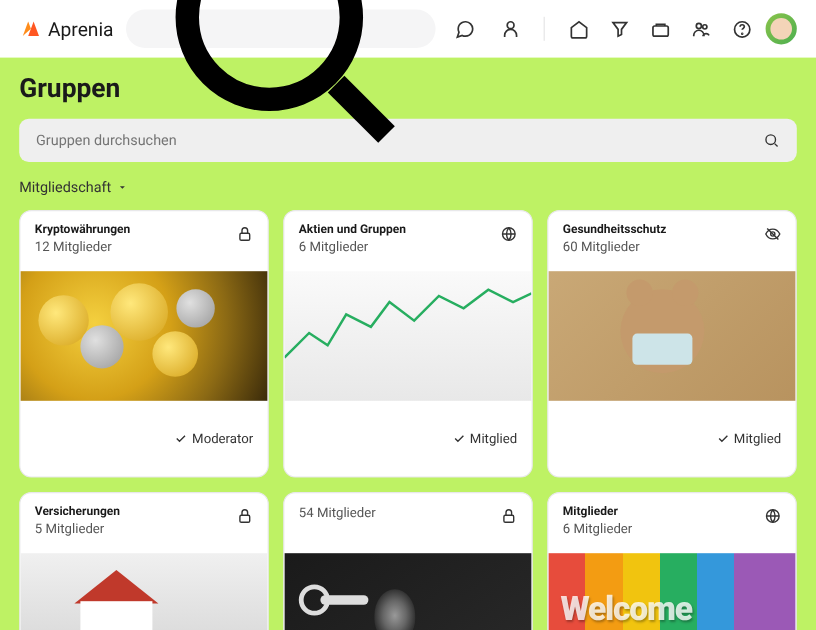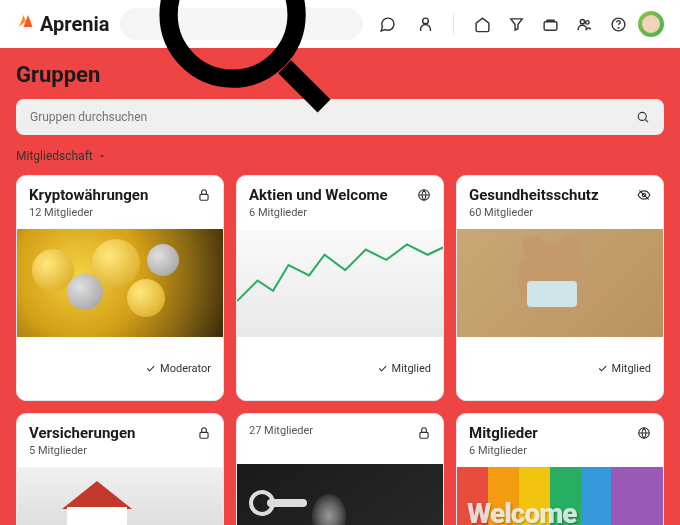--- a/index.html
+++ b/index.html
@@ -1,37 +1,37 @@
 <!DOCTYPE html>
 <html><head>
 <meta charset="utf-8">
 <style>
 *{margin:0;padding:0;box-sizing:border-box;font-family:-apple-system,BlinkMacSystemFont,"Segoe UI",Roboto,sans-serif}
 body{background:#fff;width:680px;height:525px;overflow:hidden}
 .topbar{display:flex;align-items:center;padding:8px 16px;gap:10px;background:#fff}
-.logo{display:flex;gap:6px;font-weight:700;font-size:20px;color:#1a1a1a}
+.logo{display:flex;gap:6px;font-weight:400;font-size:16px;color:#1a1a1a}
 .logo-mark{width:18px;height:18px}
 .search-pill{flex:1;background:#f5f5f6;border-radius:20px;height:32px;display:flex;align-items:center;justify-content:flex-end;padding:0 12px}
 .icon-btn{width:28px;height:28px;display:flex;align-items:center;justify-content:center;color:#333;cursor:pointer}
 .icon-btn svg{width:17px;height:17px}
 .nav-icons{display:flex;gap:6px;align-items:center}
 .divider{width:1px;height:20px;background:#e5e5e7;margin:0 4px}
 .avatar{width:26px;height:26px;border-radius:50%;background:linear-gradient(135deg,#8bc34a,#4caf50);display:flex;align-items:center;justify-content:center;overflow:hidden}
 .avatar-inner{width:18px;height:18px;border-radius:50%;background:#f4d4b8}
-.content{background:#ef4444;padding:14px 16px 0;height:calc(100% - 48px);overflow:hidden}
+.content{background:#bef264;padding:14px 16px 0;height:calc(100% - 48px);overflow:hidden}
 .page-title{font-size:22px;font-weight:700;color:#1a1a1a;margin-bottom:12px}
 .search-groups{background:#efefef;border-radius:8px;height:36px;display:flex;align-items:center;padding:0 14px;justify-content:space-between;margin-bottom:14px}
 .search-groups input{border:none;background:transparent;font-size:12px;color:#888;width:100%;outline:none}
 .search-groups svg{width:14px;height:14px;color:#333}
 .filter{display:flex;align-items:center;gap:4px;font-size:12px;color:#333;margin-bottom:12px;cursor:pointer}
 .filter svg{width:10px;height:10px}
 .grid{display:grid;grid-template-columns:repeat(3,1fr);gap:12px}
 .card{background:#fff;border:1px solid #e8e8ea;border-radius:10px;overflow:hidden}
 .card-head{padding:10px 12px;display:flex;justify-content:space-between;align-items:flex-start;min-height:50px}
-.card-title{font-size:15px;font-weight:700;color:#1a1a1a;margin-bottom:2px}
+.card-title{font-size:10px;font-weight:700;color:#1a1a1a;margin-bottom:2px}
 .card-sub{font-size:11px;color:#555}
 .card-icon{width:14px;height:14px;color:#333;flex-shrink:0;margin-top:2px}
 .card-img{height:108px;background:#ddd;position:relative;overflow:hidden}
 .card-foot{padding:25px 12px;display:flex;justify-content:flex-end;align-items:center;gap:4px;font-size:11px;color:#333}
 .card-foot svg{width:11px;height:11px}
 
 .img-crypto{background:radial-gradient(circle at 30% 40%,#f4d03f,#d4a017 40%,#8b6914 70%,#3a2a0a)}
 .img-stocks{background:linear-gradient(180deg,#fafafa,#e8e8e8);position:relative}
 .img-stocks::after{content:"";position:absolute;inset:10px;background:linear-gradient(transparent 48%,#e0e0e0 49%,#e0e0e0 50%,transparent 51%) 0 0/100% 16px}
 .stocks-line{position:absolute;inset:0}
@@ -164,21 +164,21 @@
         <svg viewBox="0 0 24 24" fill="none" stroke="currentColor" stroke-width="2.5">
             <path d="M5 12l5 5L20 7"></path>
           </svg>
         <span>Moderator</span>
       </div>
     </div>
 
     <div class="card">
       <div class="card-head">
         <div>
-          <div class="card-title">Aktien und Welcome</div>
+          <div class="card-title">Aktien und Gruppen</div>
           <div class="card-sub">6 Mitglieder</div>
         </div>
         <svg class="card-icon" viewBox="0 0 24 24" fill="none" stroke="currentColor" stroke-width="2">
             <circle cx="12" cy="12" r="9"></circle>
             <path d="M3 12h18M12 3a14 14 0 0 1 0 18M12 3a14 14 0 0 0 0 18"></path>
           </svg>
       </div>
       <div class="card-img img-stocks">
         <svg class="stocks-line" viewBox="0 0 200 96" preserveAspectRatio="none">
             <polyline points="0,70 20,50 35,60 50,35 70,45 85,25 105,40 125,20 145,30 165,15 185,25 200,18" fill="none" stroke="#27ae60" stroke-width="2"></polyline>
@@ -229,21 +229,21 @@
       </div>
       <div class="card-img img-insurance">
         <div class="roof"></div>
           <div class="house"></div>
       </div>
     </div>
 
     <div class="card">
       <div class="card-head">
         <div>
-          <div class="card-sub">27 Mitglieder</div>
+          <div class="card-sub">54 Mitglieder</div>
         </div>
         <svg class="card-icon" viewBox="0 0 24 24" fill="none" stroke="currentColor" stroke-width="2">
             <rect x="5" y="11" width="14" height="10" rx="2"></rect>
             <path d="M8 11V7a4 4 0 0 1 8 0v4"></path>
           </svg>
       </div>
       <div class="card-img img-infosec">
         <div class="key"></div>
           <div class="finger"></div>
       </div>

